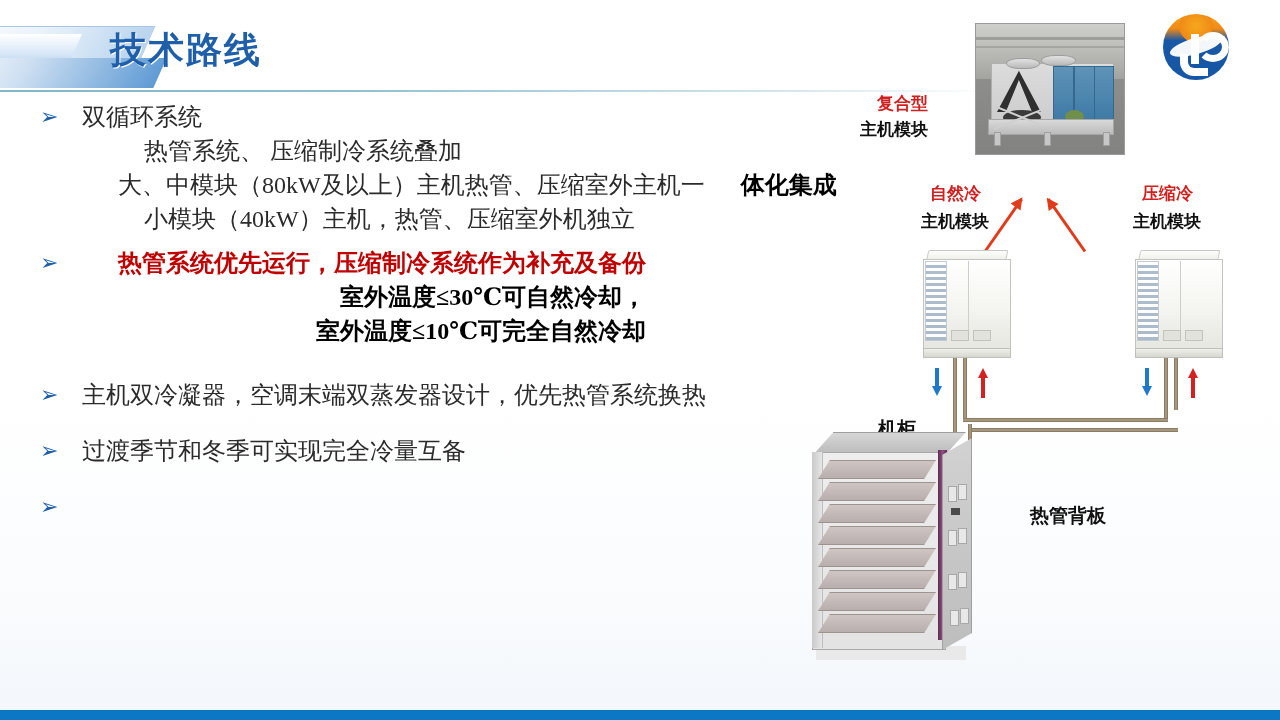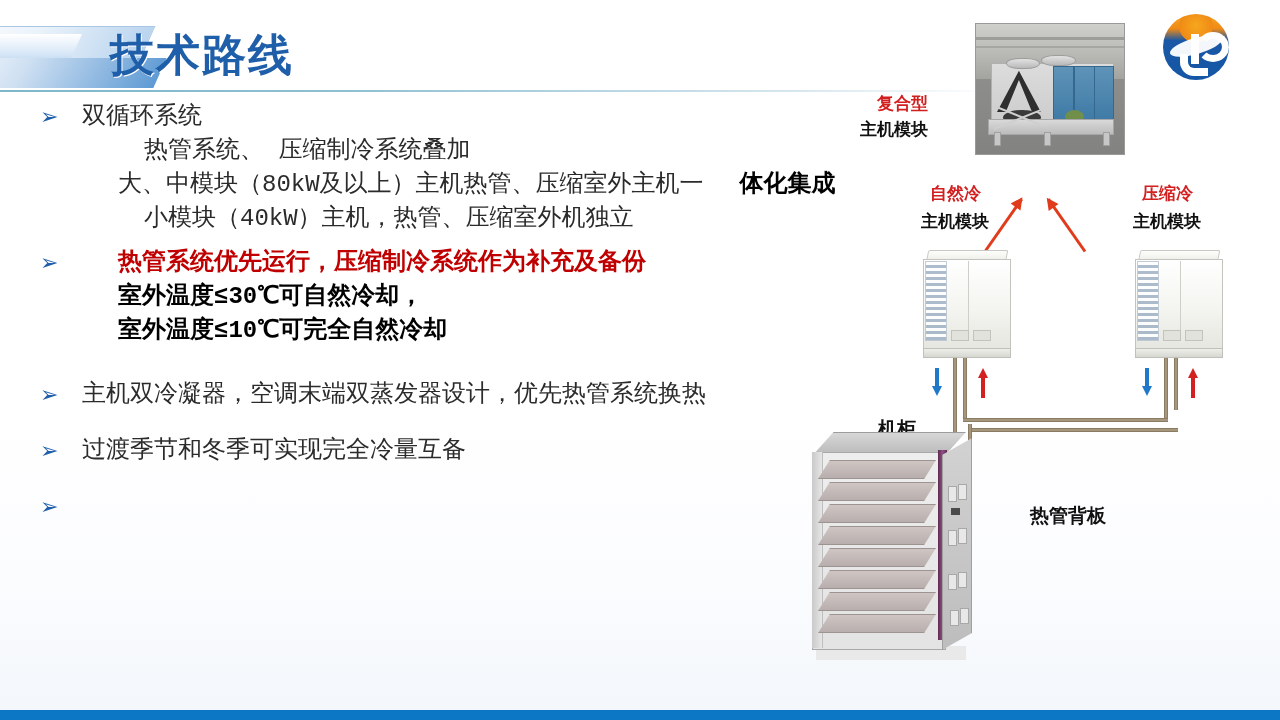--- a/index.html
+++ b/index.html
@@ -24,43 +24,43 @@
     transform:skewX(-24deg);
   }
   .hdr-shape-c{
     position:absolute;left:-80px;top:34px;width:150px;height:54px;
     background:linear-gradient(180deg,#ffffff 0%,#d9e8f7 35%,#7fb0dd 100%);
     transform:skewX(-24deg);
   }
   .hdr-title{
     position:absolute;left:110px;top:26px;
     font-family:"DejaVu Sans","Liberation Sans",sans-serif;
-    font-size:44px;font-weight:bold;color:#1f5fa9;letter-spacing:2px;
+    font-size:36px;font-weight:bold;color:#1f5fa9;letter-spacing:2px;
     text-shadow:1px 1px 0 #ffffff;
   }
   .hdr-rule{
     position:absolute;left:0px;top:90px;width:1000px;height:2px;
     background:linear-gradient(90deg,#7fb7c9 0%,#8fc0d2 35%,#d8e7ef 80%,#ffffff 100%);
   }
   .footer-bar{
     position:absolute;left:0;bottom:0;width:1280px;height:10px;background:#0c77c4;
   }
 
   
   .body-col{position:absolute;left:40px;top:100px;width:830px;}
   .blk{position:relative;}
   .bullet-row{display:flex;align-items:flex-start;}
   .bullet-mark{
     width:42px;flex:0 0 42px;color:#1f5fa9;font-size:22px;line-height:34px;
     font-family:"DejaVu Sans","Liberation Sans",sans-serif;text-align:left;
   }
-  .ln{font-size:24px;line-height:34px;color:#1a1a1a;white-space:pre;font-family:Liberation Mono, monospace;}
+  .ln{font-size:24px;line-height:34px;color:#1a1a1a;white-space:pre;}
   .ln.gray{color:#2b2b2b;}
   .ln.red{color:#c00000;font-weight:bold;}
-  .ln.black{color:#000;font-weight:bold;}
+  .ln.black{color:#000;font-weight:bold;text-align:right;}
   .em-red{color:#c00000;font-weight:bold;}
   .em-bold{font-weight:bold;color:#000;margin-left:36px;}
   .ind2{padding-left:62px;}
   .ind3{padding-left:36px;}
   .gap-s{height:10px;}
   .gap-m{height:22px;}
   .gap-l{height:30px;}
 
   
   .diagram{position:absolute;left:790px;top:0;width:490px;height:720px;}

